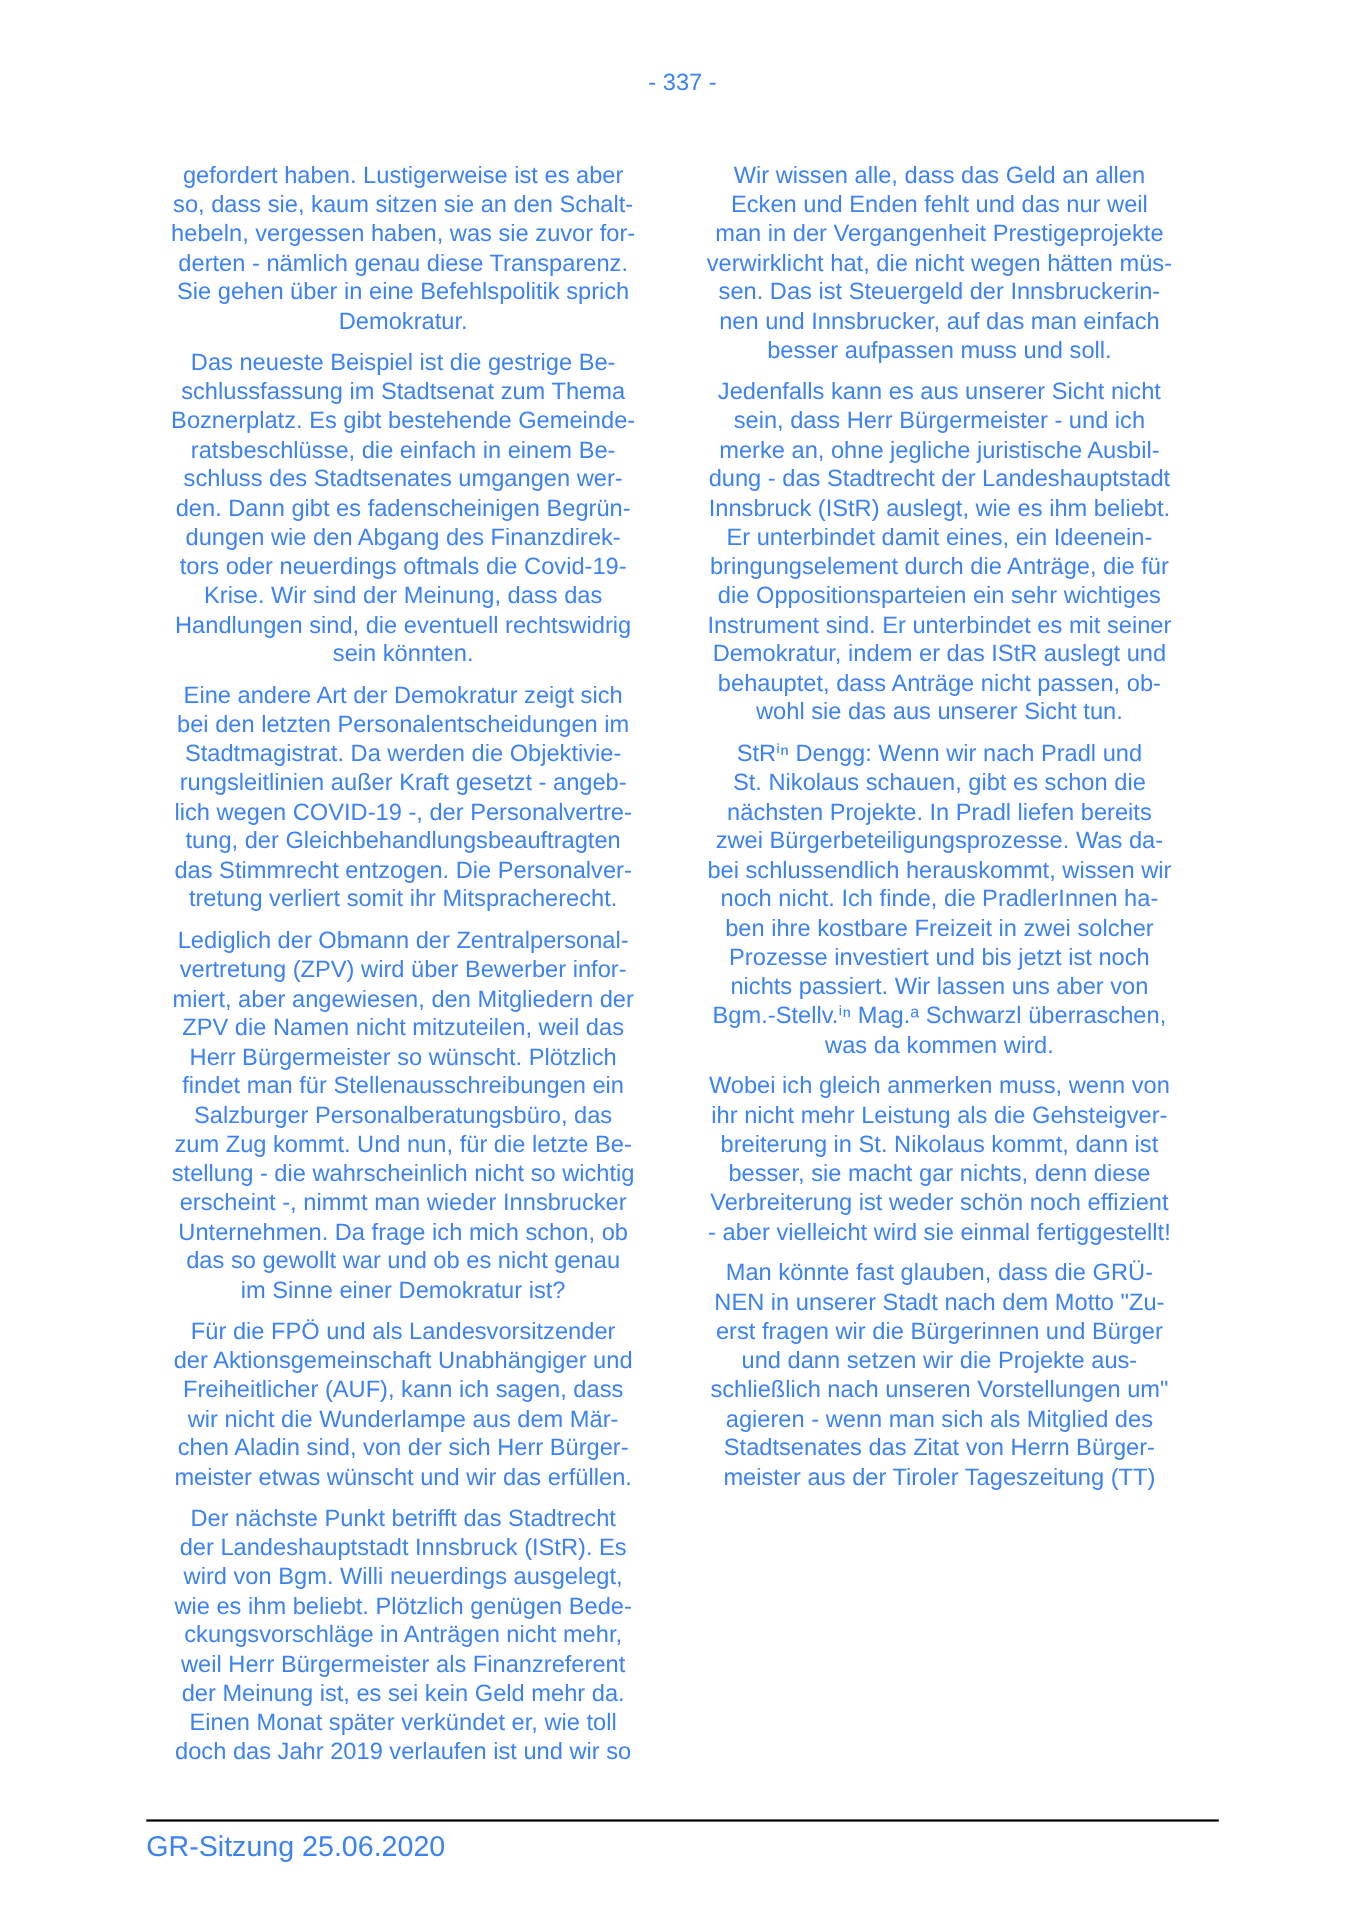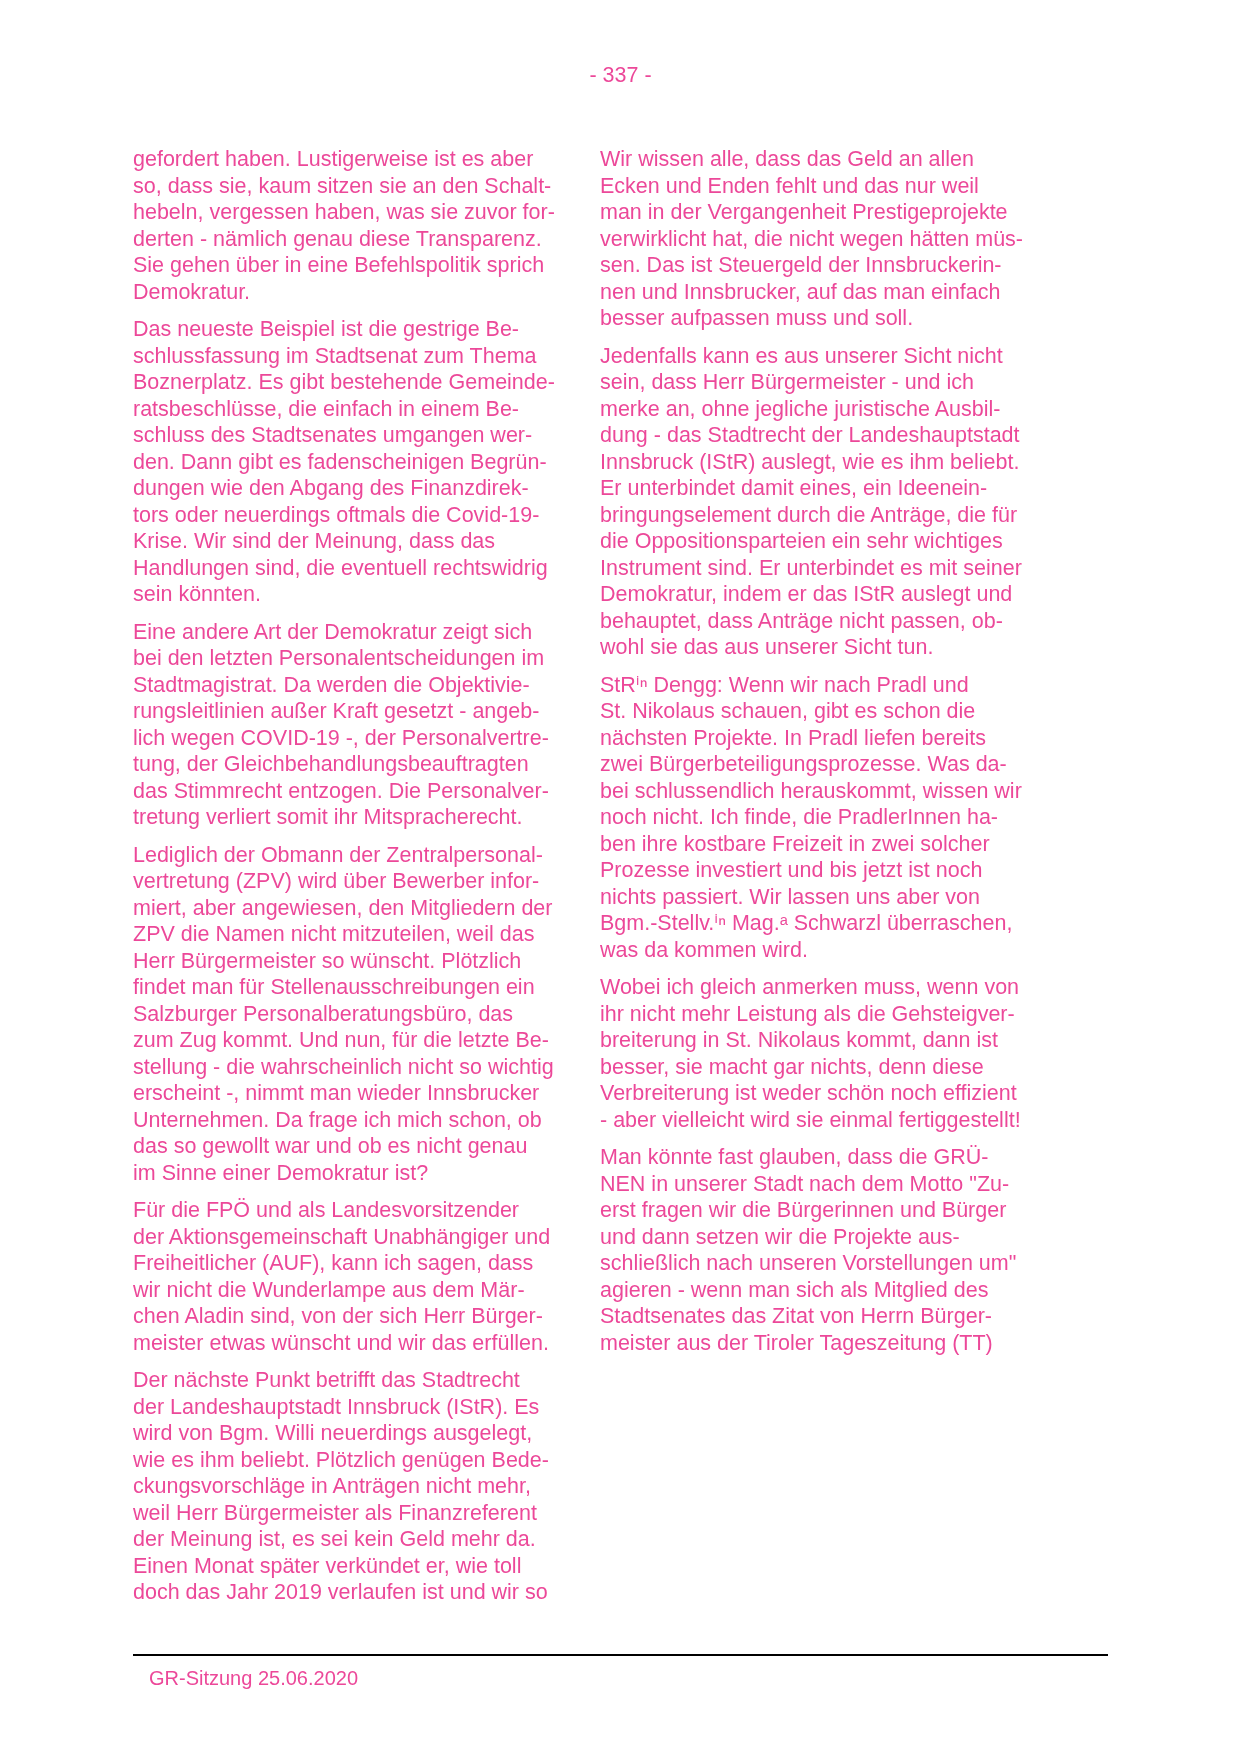--- a/index.html
+++ b/index.html
@@ -5,21 +5,21 @@
   html, body {
     margin: 0;
     padding: 0;
     background: #ffffff;
   }
   .page {
     position: relative;
     width: 1241px;
     height: 1754px;
     background: #ffffff;
-    color: #ec4899;
+    color: #3b82f6;
     font-family: "Liberation Sans", "DejaVu Sans", sans-serif;
     overflow: hidden;
   }
   .page-number {
     position: absolute;
     top: 62px;
     left: 133px;
     width: 975px;
     text-align: center;
     font-size: 21.5px;
@@ -35,37 +35,36 @@
   .col {
     box-sizing: border-box;
   }
   .col-left  { width: 467px; }
   .col-right { width: 508px; }
   p.para {
     margin: 0 0 11px 0;
     font-size: 21.5px;
     line-height: 26.5px;
     white-space: pre-line;
-    text-align: left;
+    text-align: center;
   }
   .footer-rule {
     position: absolute;
     top: 1654px;
     left: 133px;
     width: 975px;
     height: 0;
     border-top: 2px solid #000000;
   }
   .footer-text {
     position: absolute;
     top: 1666px;
     left: 133px;
-    font-size: 20px;
+    font-size: 26px;
     line-height: 24px;
-    margin-left: 16px;
   }
 </style>
 </head>
 <body>
 
 <div class="page">
 
   <div class="page-number">- 337 -</div>
 
   <div class="content">

